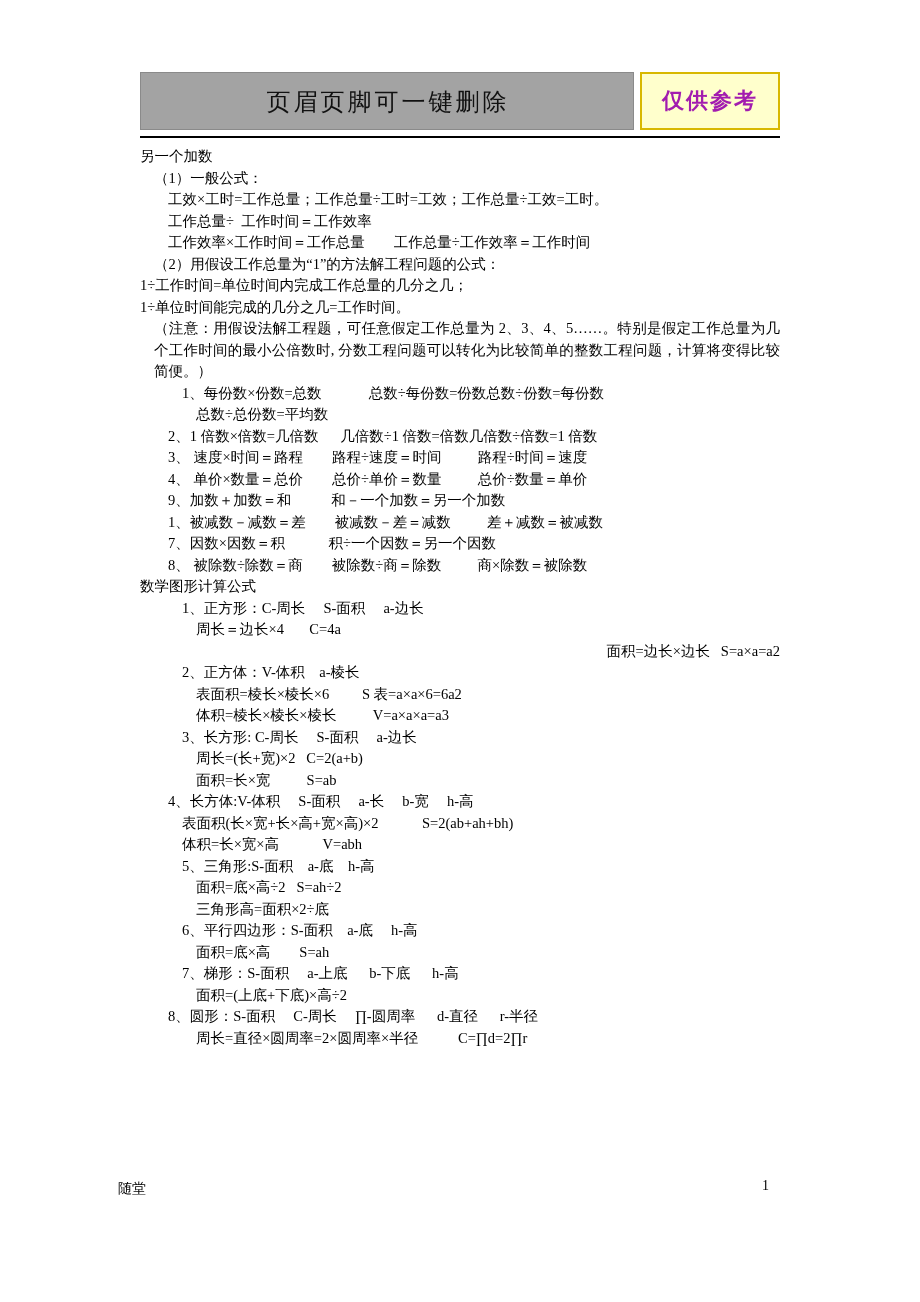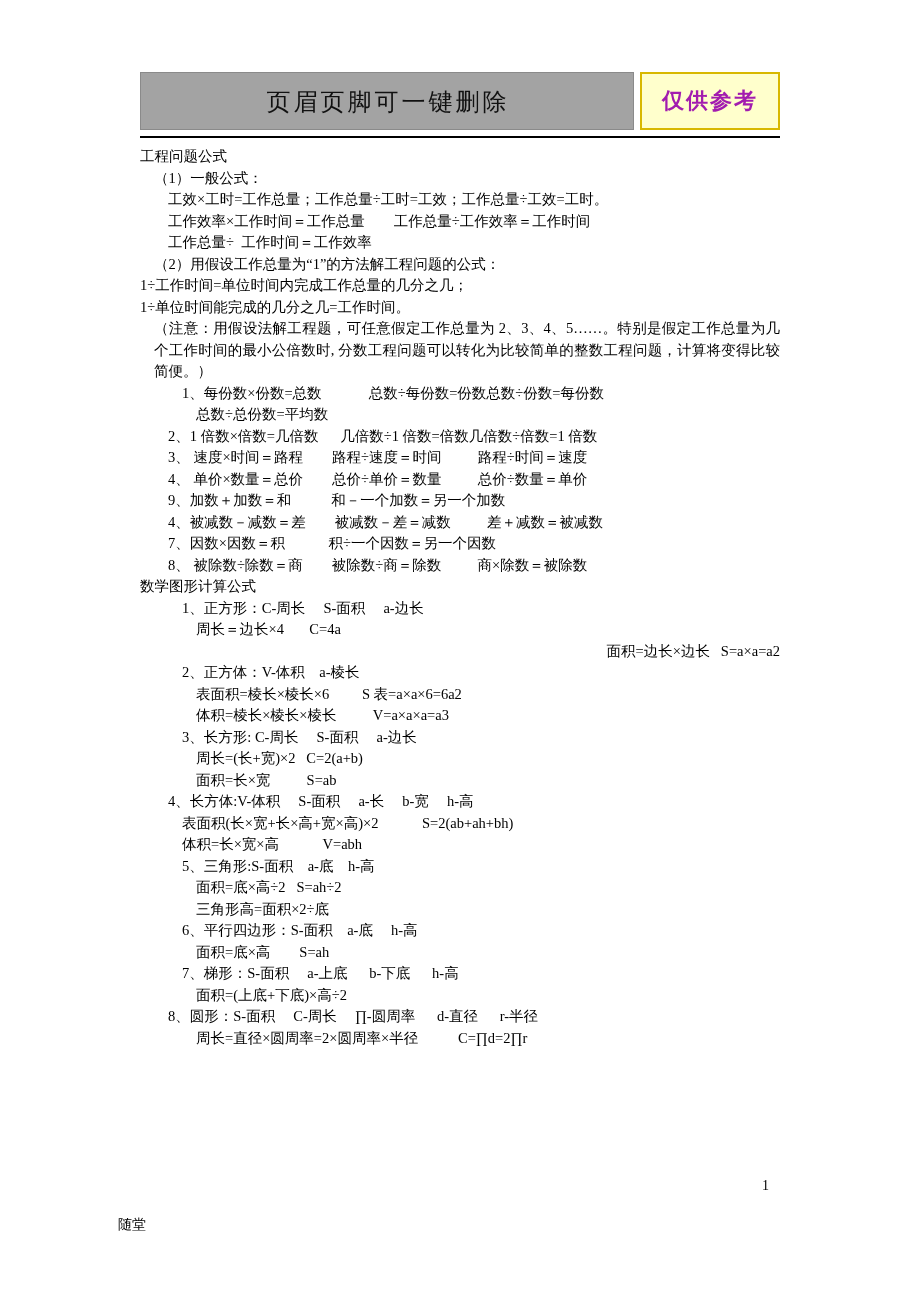--- a/index.html
+++ b/index.html
@@ -101,21 +101,21 @@
   .i5 { padding-left: 70px; text-align: right; }
   .justify {
     text-align: justify;
     text-justify: inter-ideograph;
   }
 
   
   .footer-left {
     position: absolute;
     left: 118px;
-    top: 1216px;
+    top: 1180px;
     font-size: 14px;
     color: #000000;
   }
   .footer-right {
     position: absolute;
     left: 762px;
     top: 1178px;
     font-size: 14px;
     color: #000000;
   }
@@ -127,36 +127,36 @@
 
   <div class="header">
     <div class="header-box">
       <div class="header-title">页眉页脚可一键删除</div>
     </div>
     <div class="header-stamp">仅供参考</div>
   </div>
   <div class="header-rule"></div>
 
   <div class="content">
-    <div class="line i0">工程问题公式</div>
+    <div class="line i0">另一个加数</div>
     <div class="line i1">（1）一般公式：</div>
     <div class="line i2">工效×工时=工作总量；工作总量÷工时=工效；工作总量÷工效=工时。</div>
+    <div class="line i2">工作总量÷  工作时间＝工作效率</div>
     <div class="line i2">工作效率×工作时间＝工作总量        工作总量÷工作效率＝工作时间</div>
-    <div class="line i2">工作总量÷  工作时间＝工作效率</div>
     <div class="line i1">（2）用假设工作总量为“1”的方法解工程问题的公式：</div>
     <div class="line i0">1÷工作时间=单位时间内完成工作总量的几分之几；</div>
     <div class="line i0">1÷单位时间能完成的几分之几=工作时间。</div>
     <div class="line i1 justify">（注意：用假设法解工程题，可任意假定工作总量为 2、3、4、5……。特别是假定工作总量为几个工作时间的最小公倍数时, 分数工程问题可以转化为比较简单的整数工程问题，计算将变得比较简便。）</div>
     <div class="line i3">1、每份数×份数=总数             总数÷每份数=份数总数÷份数=每份数</div>
     <div class="line i4">总数÷总份数=平均数</div>
     <div class="line i2">2、1 倍数×倍数=几倍数      几倍数÷1 倍数=倍数几倍数÷倍数=1 倍数</div>
     <div class="line i2">3、 速度×时间＝路程        路程÷速度＝时间          路程÷时间＝速度</div>
     <div class="line i2">4、 单价×数量＝总价        总价÷单价＝数量          总价÷数量＝单价</div>
     <div class="line i2">9、加数＋加数＝和           和－一个加数＝另一个加数</div>
-    <div class="line i2">4、被减数－减数＝差        被减数－差＝减数          差＋减数＝被减数</div>
+    <div class="line i2">1、被减数－减数＝差        被减数－差＝减数          差＋减数＝被减数</div>
     <div class="line i2">7、因数×因数＝积            积÷一个因数＝另一个因数</div>
     <div class="line i2">8、 被除数÷除数＝商        被除数÷商＝除数          商×除数＝被除数</div>
 
     <div class="line i0">数学图形计算公式</div>
     <div class="line i3">1、正方形：C-周长     S-面积     a-边长</div>
     <div class="line i4">周长＝边长×4       C=4a</div>
     <div class="line i5">面积=边长×边长   S=a×a=a2</div>
     <div class="line i3">2、正方体：V-体积    a-棱长</div>
     <div class="line i4">表面积=棱长×棱长×6         S 表=a×a×6=6a2</div>
     <div class="line i4">体积=棱长×棱长×棱长          V=a×a×a=a3</div>

